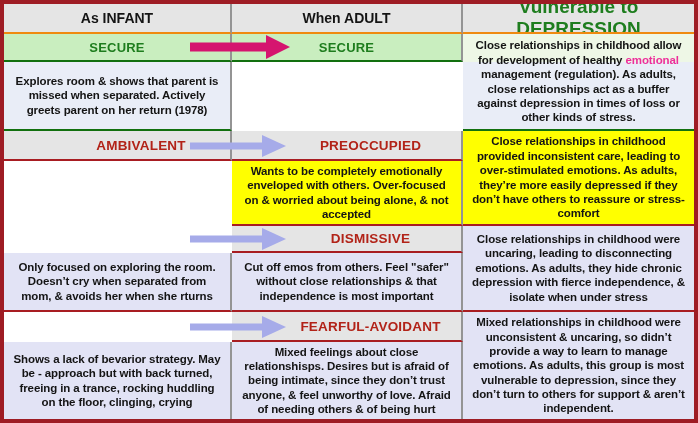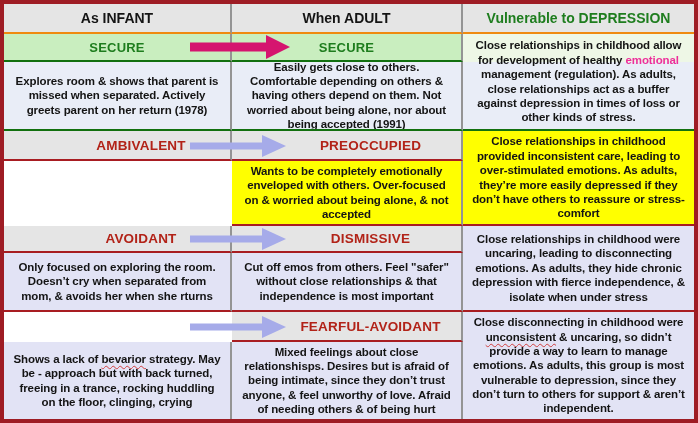--- a/index.html
+++ b/index.html
@@ -47,26 +47,26 @@
   .bb-orange{border-bottom:2px solid var(--orange-line);}
   .bb-green{border-bottom:2px solid var(--green-line);}
   .bb-red{border-bottom:2px solid var(--red-line);padding-left:48px;}
   .bg-white{background:#e5e5e5;}
   .bg-green{background:var(--secure-green);}
   .bg-blue{background:var(--pale-blue);}
   .bg-yellow{background:var(--yellow);}
   .bg-lav{background:var(--lavender);}
   .bg-greenblue{background:linear-gradient(to bottom,var(--pale-green) 0,var(--pale-green) 28px,var(--pale-blue) 28px,var(--pale-blue) 100%);}
   .h-black{color:var(--text-black);font-size:14px;}
-  .h-green{color:var(--label-green);font-size:14px;}
+  .h-green{color:var(--label-green);font-size:19px;}
   .lbl-green{color:var(--label-green);font-size:13px;letter-spacing:.2px;}
   .lbl-red{color:var(--label-red);font-size:13.5px;letter-spacing:.2px;}
   .body-txt{color:var(--text-black);font-size:11.5px;line-height:1.25;padding:3px 8px;letter-spacing:-0.1px;}
   .hl{color:var(--highlight-pink);}
-  .missp{text-decoration:underline;text-decoration-style:wavy;text-decoration-color:#d04040;text-decoration-thickness:1px;text-underline-offset:2px;}
+  .missp{text-decoration-style:wavy;text-decoration-color:#d04040;text-decoration-thickness:1px;text-underline-offset:2px;}
   .arrow{position:absolute;z-index:5;pointer-events:none;}
   .arrow-magenta{color:var(--arrow-magenta);}
   .arrow-lavender{color:var(--arrow-lavender);}
   .a1{left:186px;top:30px;}
   .a2{left:186px;top:130px;}
   .a3{left:186px;top:223px;}
   .a4{left:186px;top:311px;}
 </style>
 </head>
 <body>
@@ -90,59 +90,53 @@
     <span>SECURE</span>
   </div>
   <div class="cell c3 r23 bb-green bg-greenblue body-txt">
     <span>
       <span>Close relationships in childhood allow for development of healthy </span><span class="hl">emotional</span><span> management (regulation). As adults, close relationships act as a buffer against depression in times of loss or other kinds of stress.</span>
     </span>
   </div>
   <div class="cell c1 r3 vr bb-green bg-blue body-txt">
     <span>Explores room &amp; shows that parent is missed when separated. Actively greets parent on her return (1978)</span>
   </div>
-  <div class="cell c2 r3 vr bb-green bg-blue body-txt">
-    <span>Easily gets close to others. Comfortable depending on others &amp; having others depend on them. Not worried about being alone, nor about being accepted (1991)</span>
-  </div>
 
   <div class="cell c1 r4 vr bb-red bg-white lbl-red">
     <span>AMBIVALENT</span>
   </div>
   <div class="cell c2 r4 vr bb-red bg-white lbl-red">
     <span>PREOCCUPIED</span>
   </div>
   <div class="cell c3 r45 bb-red bg-yellow body-txt">
     <span>Close relationships in childhood provided inconsistent care, leading to over-stimulated emotions. As adults, they’re more easily depressed if they don’t have others to reassure or stress-comfort</span>
   </div>
   <div class="cell c2 r5 vr bb-red bg-yellow body-txt">
     <span>Wants to be completely emotionally enveloped with others. Over-focused on &amp; worried about being alone, &amp; not accepted</span>
   </div>
 
-  <div class="cell c1 r6 vr bb-red bg-white lbl-red">
-    <span>AVOIDANT</span>
-  </div>
   <div class="cell c2 r6 vr bb-red bg-white lbl-red">
     <span>DISMISSIVE</span>
   </div>
   <div class="cell c3 r67 bb-red bg-lav body-txt">
     <span>Close relationships in childhood were uncaring, leading to disconnecting emotions.  As adults, they hide chronic depression with fierce independence, &amp; isolate when under stress</span>
   </div>
   <div class="cell c1 r7 vr bb-red bg-lav body-txt">
     <span>Only focused on exploring the room. Doesn’t cry when separated from mom, &amp; avoids her when she rturns</span>
   </div>
   <div class="cell c2 r7 vr bb-red bg-lav body-txt">
     <span>Cut off emos from others. Feel "safer" without close relationships &amp; that independence is most important</span>
   </div>
 
   <div class="cell c2 r8 vr bb-red bg-white lbl-red">
     <span>FEARFUL-AVOIDANT</span>
   </div>
   <div class="cell c3 r89 bg-lav body-txt">
     <span>
-      <span>Close disconnecting in childhood were </span><span class="missp">unconsistent</span><span> &amp; uncaring, so didn’t provide a way to learn to manage emotions. As adults, this group is most vulnerable to depression, since they don’t turn to others for support &amp; aren’t independent.</span>
+      <span>Mixed relationships in childhood were </span><span class="missp">unconsistent</span><span> &amp; uncaring, so didn’t provide a way to learn to manage emotions. As adults, this group is most vulnerable to depression, since they don’t turn to others for support &amp; aren’t independent.</span>
     </span>
   </div>
   <div class="cell c1 r9 vr bg-lav body-txt">
     <span>
       <span>Shows a lack of </span><span class="missp">bevarior</span><span> strategy. May be - approach but with back turned, freeing in a trance, rocking huddling on the floor, clinging, crying</span>
     </span>
   </div>
   <div class="cell c2 r9 vr bg-lav body-txt">
     <span>Mixed feelings about close relationshisps. Desires but is afraid of being intimate, since they don’t trust anyone, &amp; feel unworthy of love.  Afraid of needing others &amp; of being hurt</span>
   </div>

